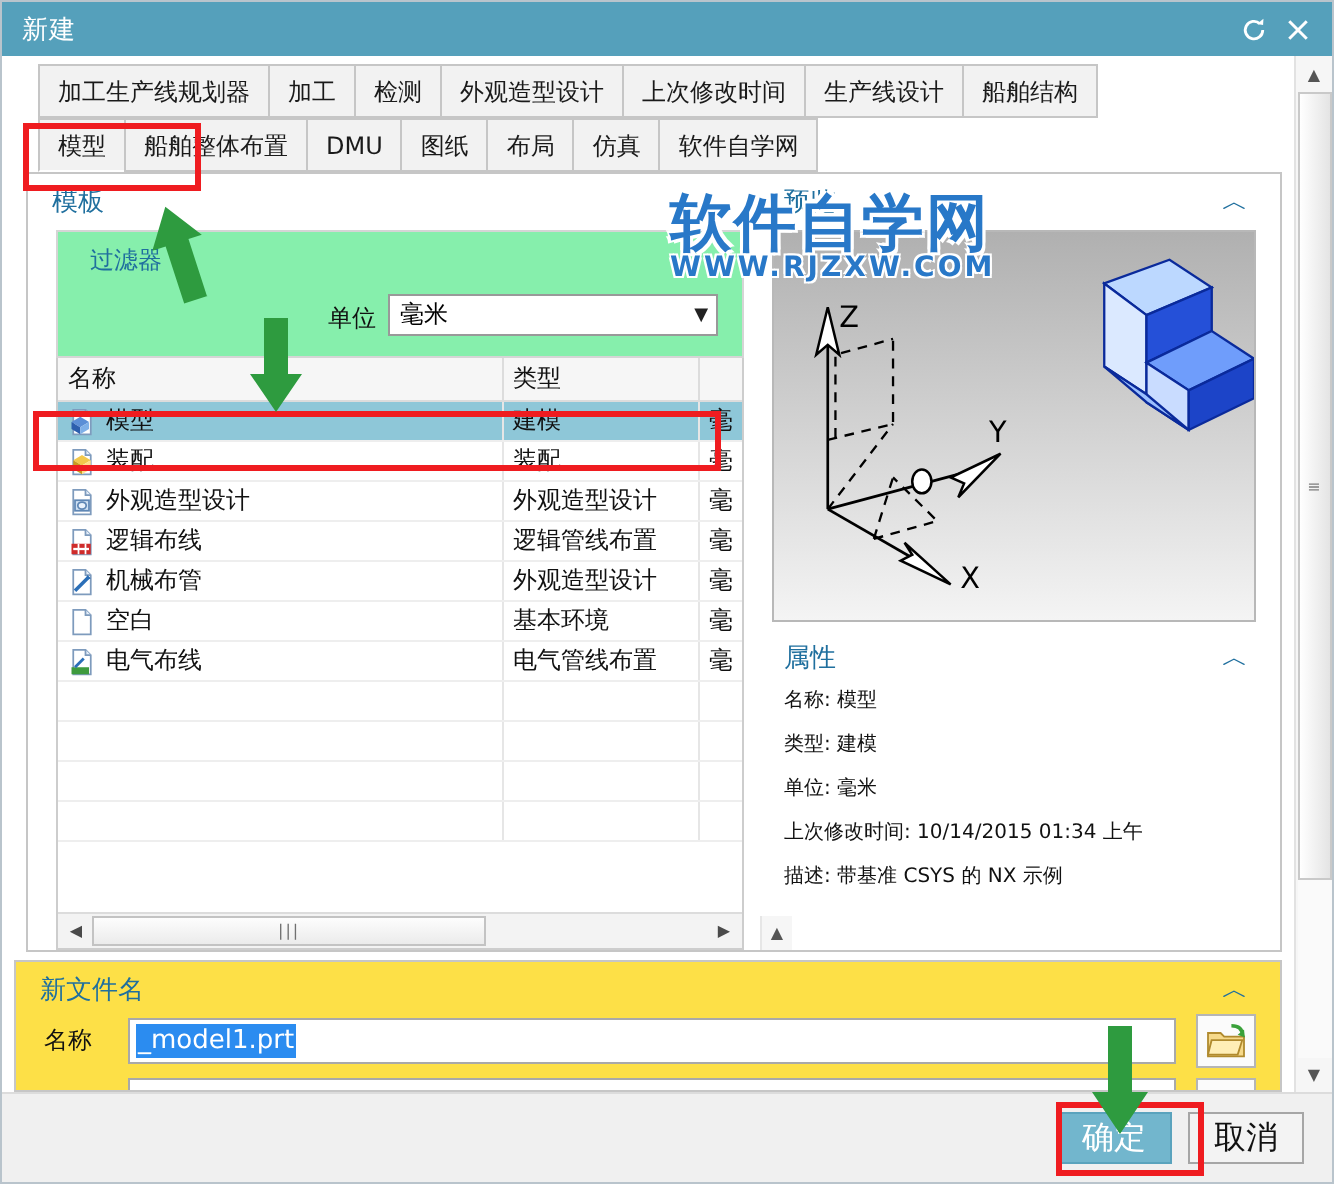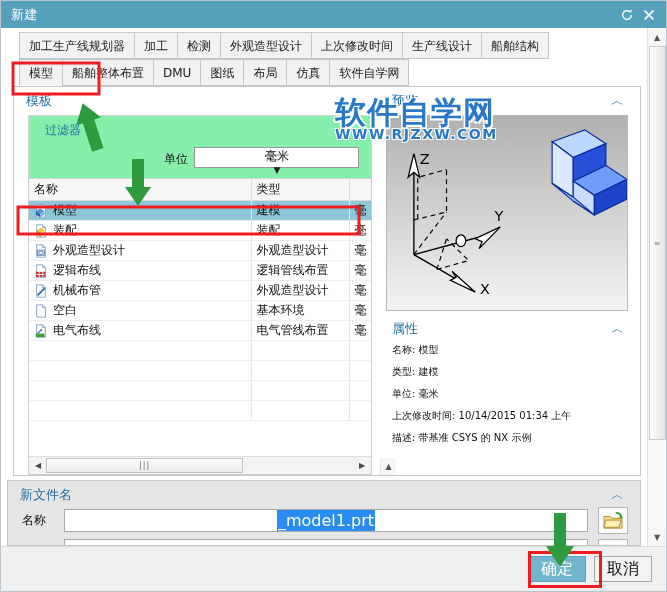--- a/index.html
+++ b/index.html
@@ -94,21 +94,21 @@
     margin:2px 8px 0 14px;
     border:1px solid #d5d5d5;
     background:#86efac;
     padding:6px 8px 10px 16px;
   }
   .filter-label { color:#1f6f9e; font-size:12px; margin-bottom:8px; }
   .filter-row { display:flex; align-items:flex-end; justify-content:flex-end; padding-right:4px; }
   .filter-row .lbl { font-size:12px; color:#111; margin-right:6px; }
   .combo {
     width:165px; height:21px; border:1px solid #999; background:#ffffff;
-    display:flex; align-items:center; padding:0 4px 0 5px; font-size:12px;flex-direction:column;
+    display:flex; align-items:center; padding:0 4px 0 5px; font-size:12px;
   }
   .combo .val { flex:1; }
   .combo .caret { font-size:9px; color:#222; }
 
   
   .tablewrap {
     margin:0 8px 0 14px;
     border:1px solid #cdcdcd;
     border-top:none;
     background:#ffffff;
@@ -152,34 +152,33 @@
     background:linear-gradient(#b0b0b0,#f4f4f4);
     height:196px; position:relative; overflow:hidden;
   }
   .props { padding:2px 10px 0 12px; }
   .props .line { font-size:10px; color:#111; margin:0 0 8px 0; }
 
   
   .newfile {
     margin:4px 6px 0 6px;
     border:1px solid #c6c6c6;
-    background:#e5e5e5;
+    background:#fde047;
     padding:0;
     position:relative;
     flex:0 0 auto;
     height:66px;
     overflow:hidden;
   }
   .nf-row { display:flex; align-items:center; padding:0 0 0 14px; gap:8px; }
   .nf-label { font-size:12px; color:#111; width:34px; }
   .nf-input {
     flex:1; height:23px; border:1px solid #a9a9a9; background:#ffffff;
-    display:flex; align-items:center; padding:0 3px; font-size:16px;
+    display:flex; align-items:center; padding:0 3px; font-size:13px;
     margin-right:2px;
-    justify-content:center;
   }
   .nf-input .selected-text {
     background:#2b8cf0; color:#ffffff; padding:1px 1px;
   }
   .folder-btn {
     width:30px; height:27px; border:1px solid #b5b5b5; background:#fbfbfb;
     display:flex; align-items:center; justify-content:center; flex:0 0 30px;
     margin-right:12px;
   }
   .nf-row2 { margin-top:5px; }

